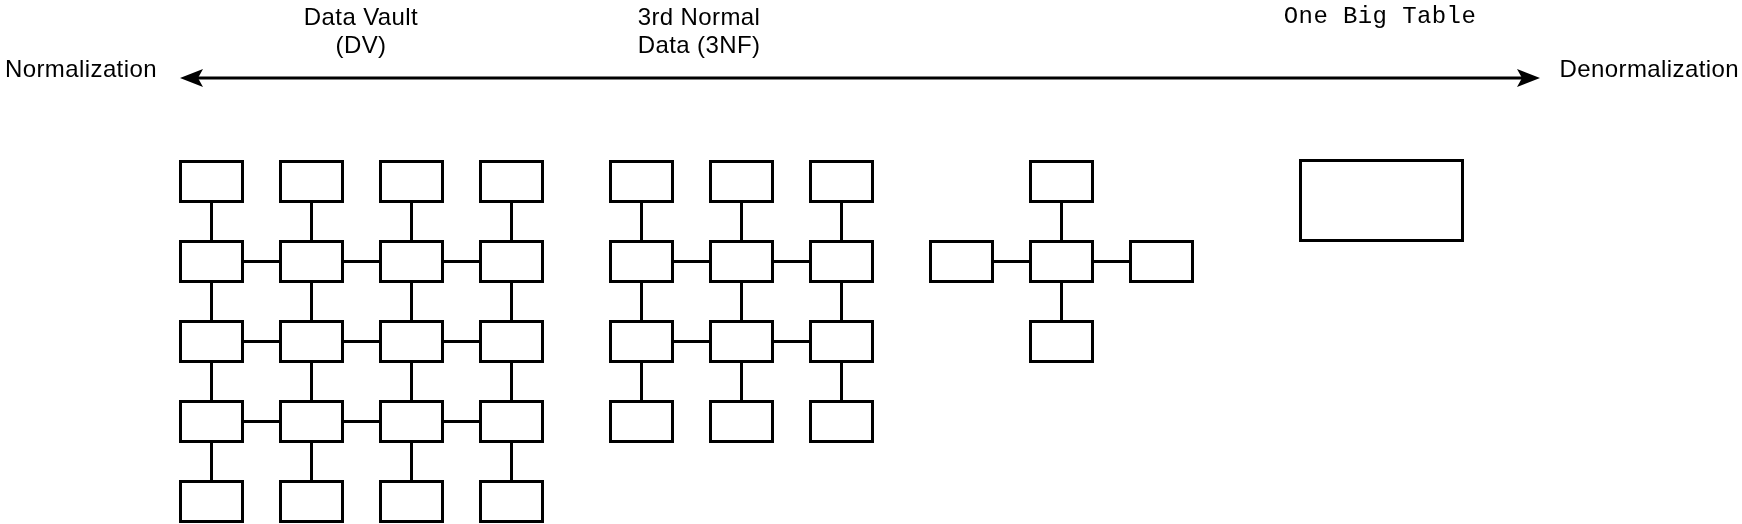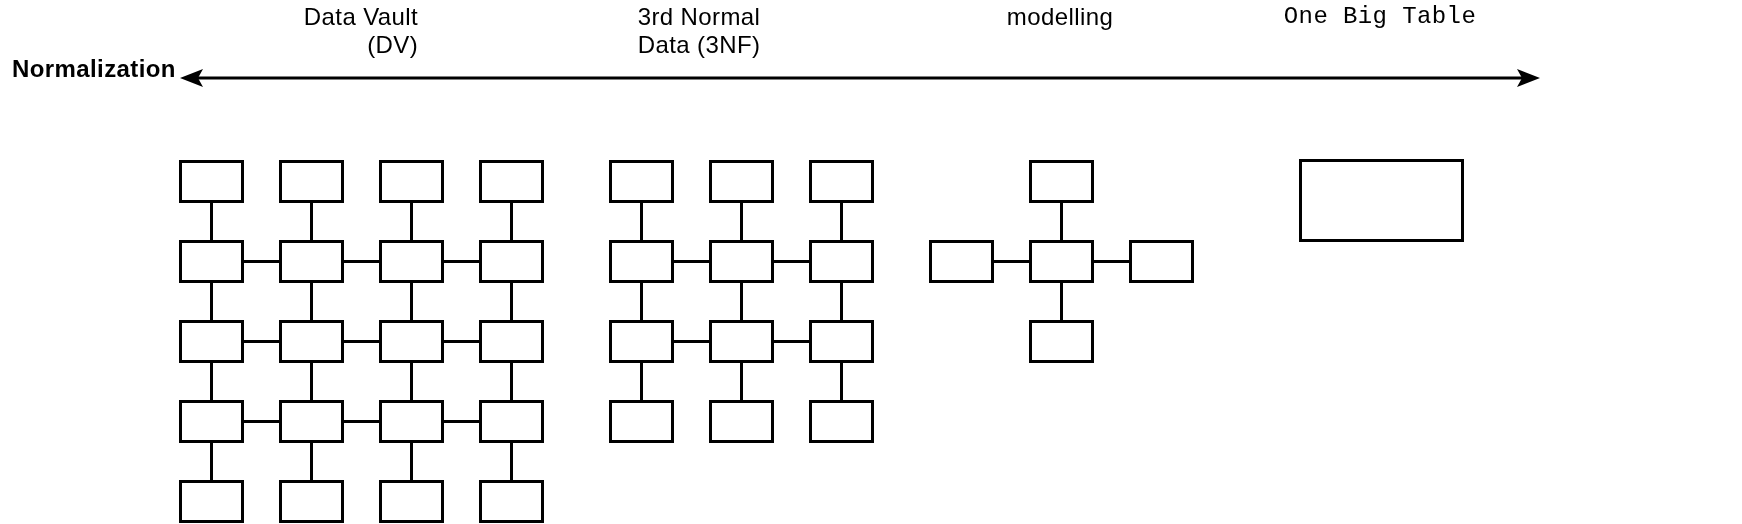--- a/index.html
+++ b/index.html
@@ -14,27 +14,27 @@
   }
   #diagram-svg { position: absolute; left: 0; top: 0; }
   .axis-label {
     position: absolute;
     top: 55px;
     font-size: 24px;
     line-height: 28px;
     letter-spacing: 0.4px;
     white-space: nowrap;
   }
-  .axis-left  { left: 12px; font-weight: bold; }
+  .axis-left  { left: 5px; }
   .axis-right { right: 3px; }
   .method-label {
     position: absolute;
     top: 3px;
     transform: translateX(-50%);
-    text-align: right;
+    text-align: center;
     font-size: 24px;
     line-height: 28px;
     letter-spacing: 0.4px;
     white-space: nowrap;
   }
   .method-label span { display: block; }
 </style>
 </head>
 <body>
 
@@ -126,29 +126,29 @@
         <rect x="930" y="241" width="62" height="40" fill="#ffffff" stroke="#000000" stroke-width="3" shape-rendering="crispEdges"></rect>
         <rect x="1030" y="241" width="62" height="40" fill="#ffffff" stroke="#000000" stroke-width="3" shape-rendering="crispEdges"></rect>
         <rect x="1130" y="241" width="62" height="40" fill="#ffffff" stroke="#000000" stroke-width="3" shape-rendering="crispEdges"></rect>
         <rect x="1030" y="321" width="62" height="40" fill="#ffffff" stroke="#000000" stroke-width="3" shape-rendering="crispEdges"></rect>
       </g>
       <g>
         <rect x="1300" y="160" width="162" height="80" fill="#ffffff" stroke="#000000" stroke-width="3" shape-rendering="crispEdges"></rect>
       </g>
     </svg>
   <div class="axis-label axis-left">Normalization</div>
+  <div class="axis-label axis-right">Denormalization</div>
   <div id="method-labels">
       <div class="method-label" style="left: 361px;">
         <span>Data Vault</span>
         <span>(DV)</span>
       </div>
       <div class="method-label" style="left: 699px;">
         <span>3rd Normal</span>
         <span>Data (3NF)</span>
       </div>
       <div class="method-label" style="left: 1060px;">
-        <span>modelling</span>
       </div>
       <div class="method-label" style="left: 1380px; font-family: Liberation Mono, monospace;">
         <span>One Big Table</span>
       </div>
     </div>
 </div>
 
 </body></html>

